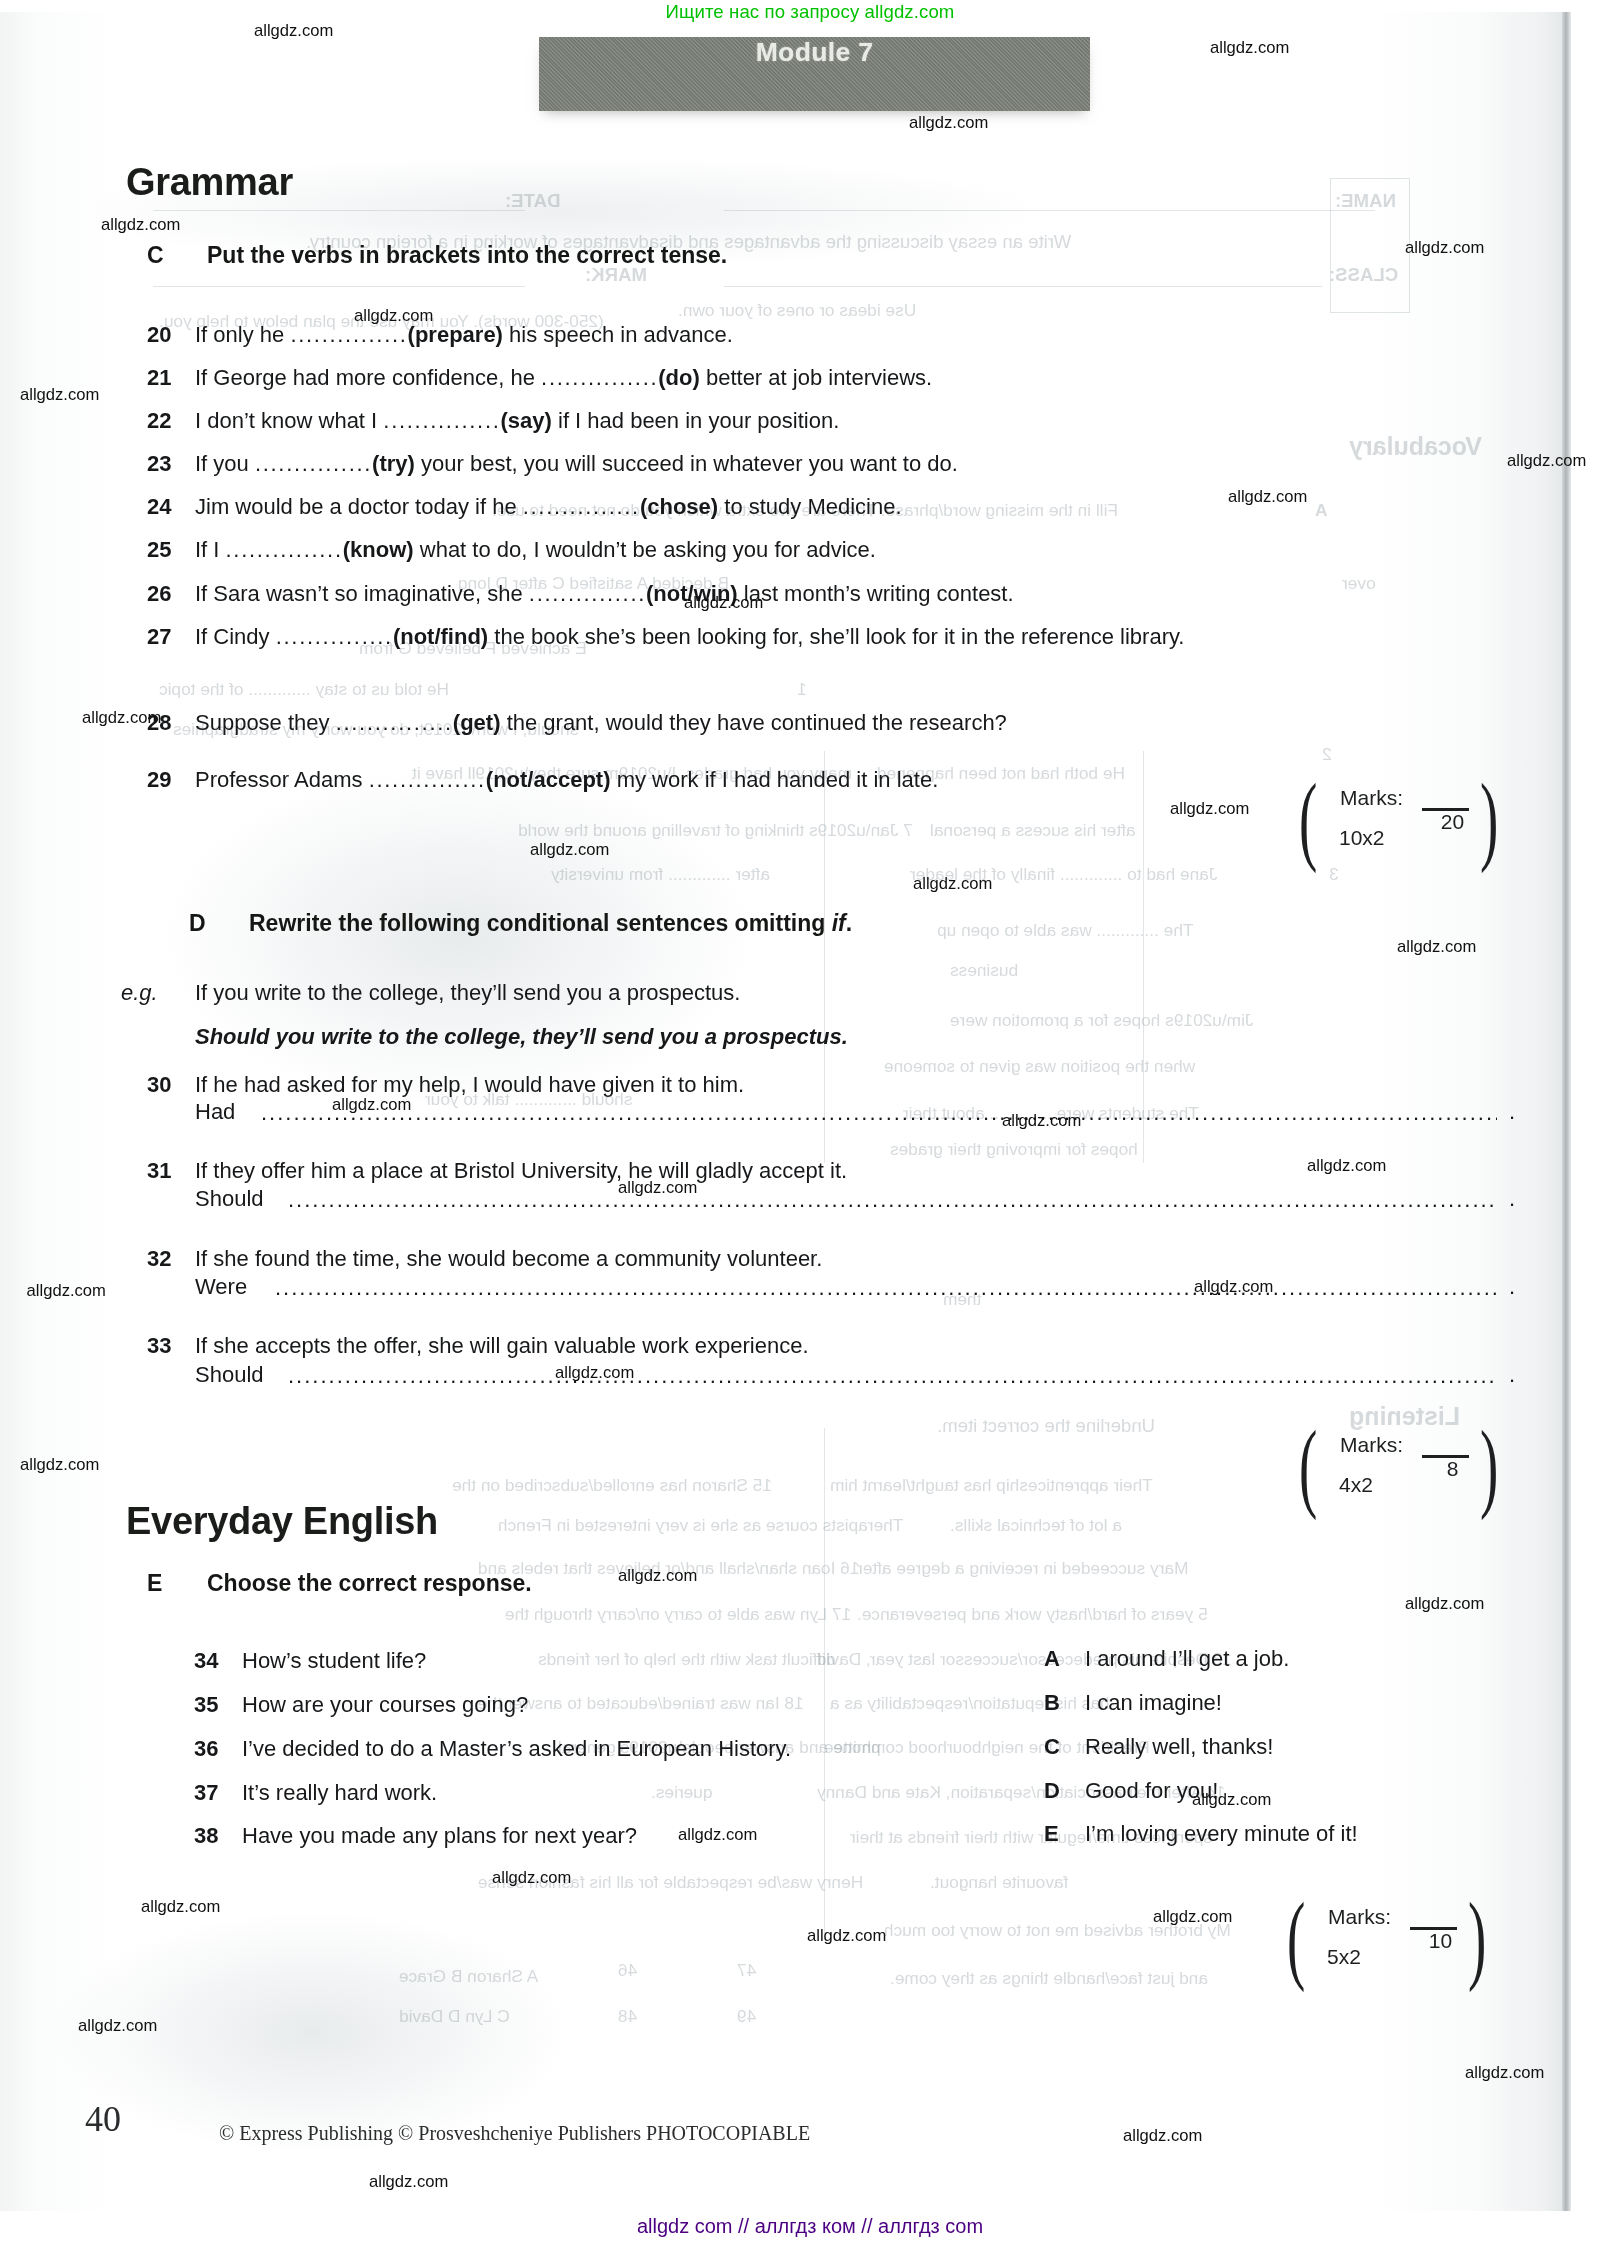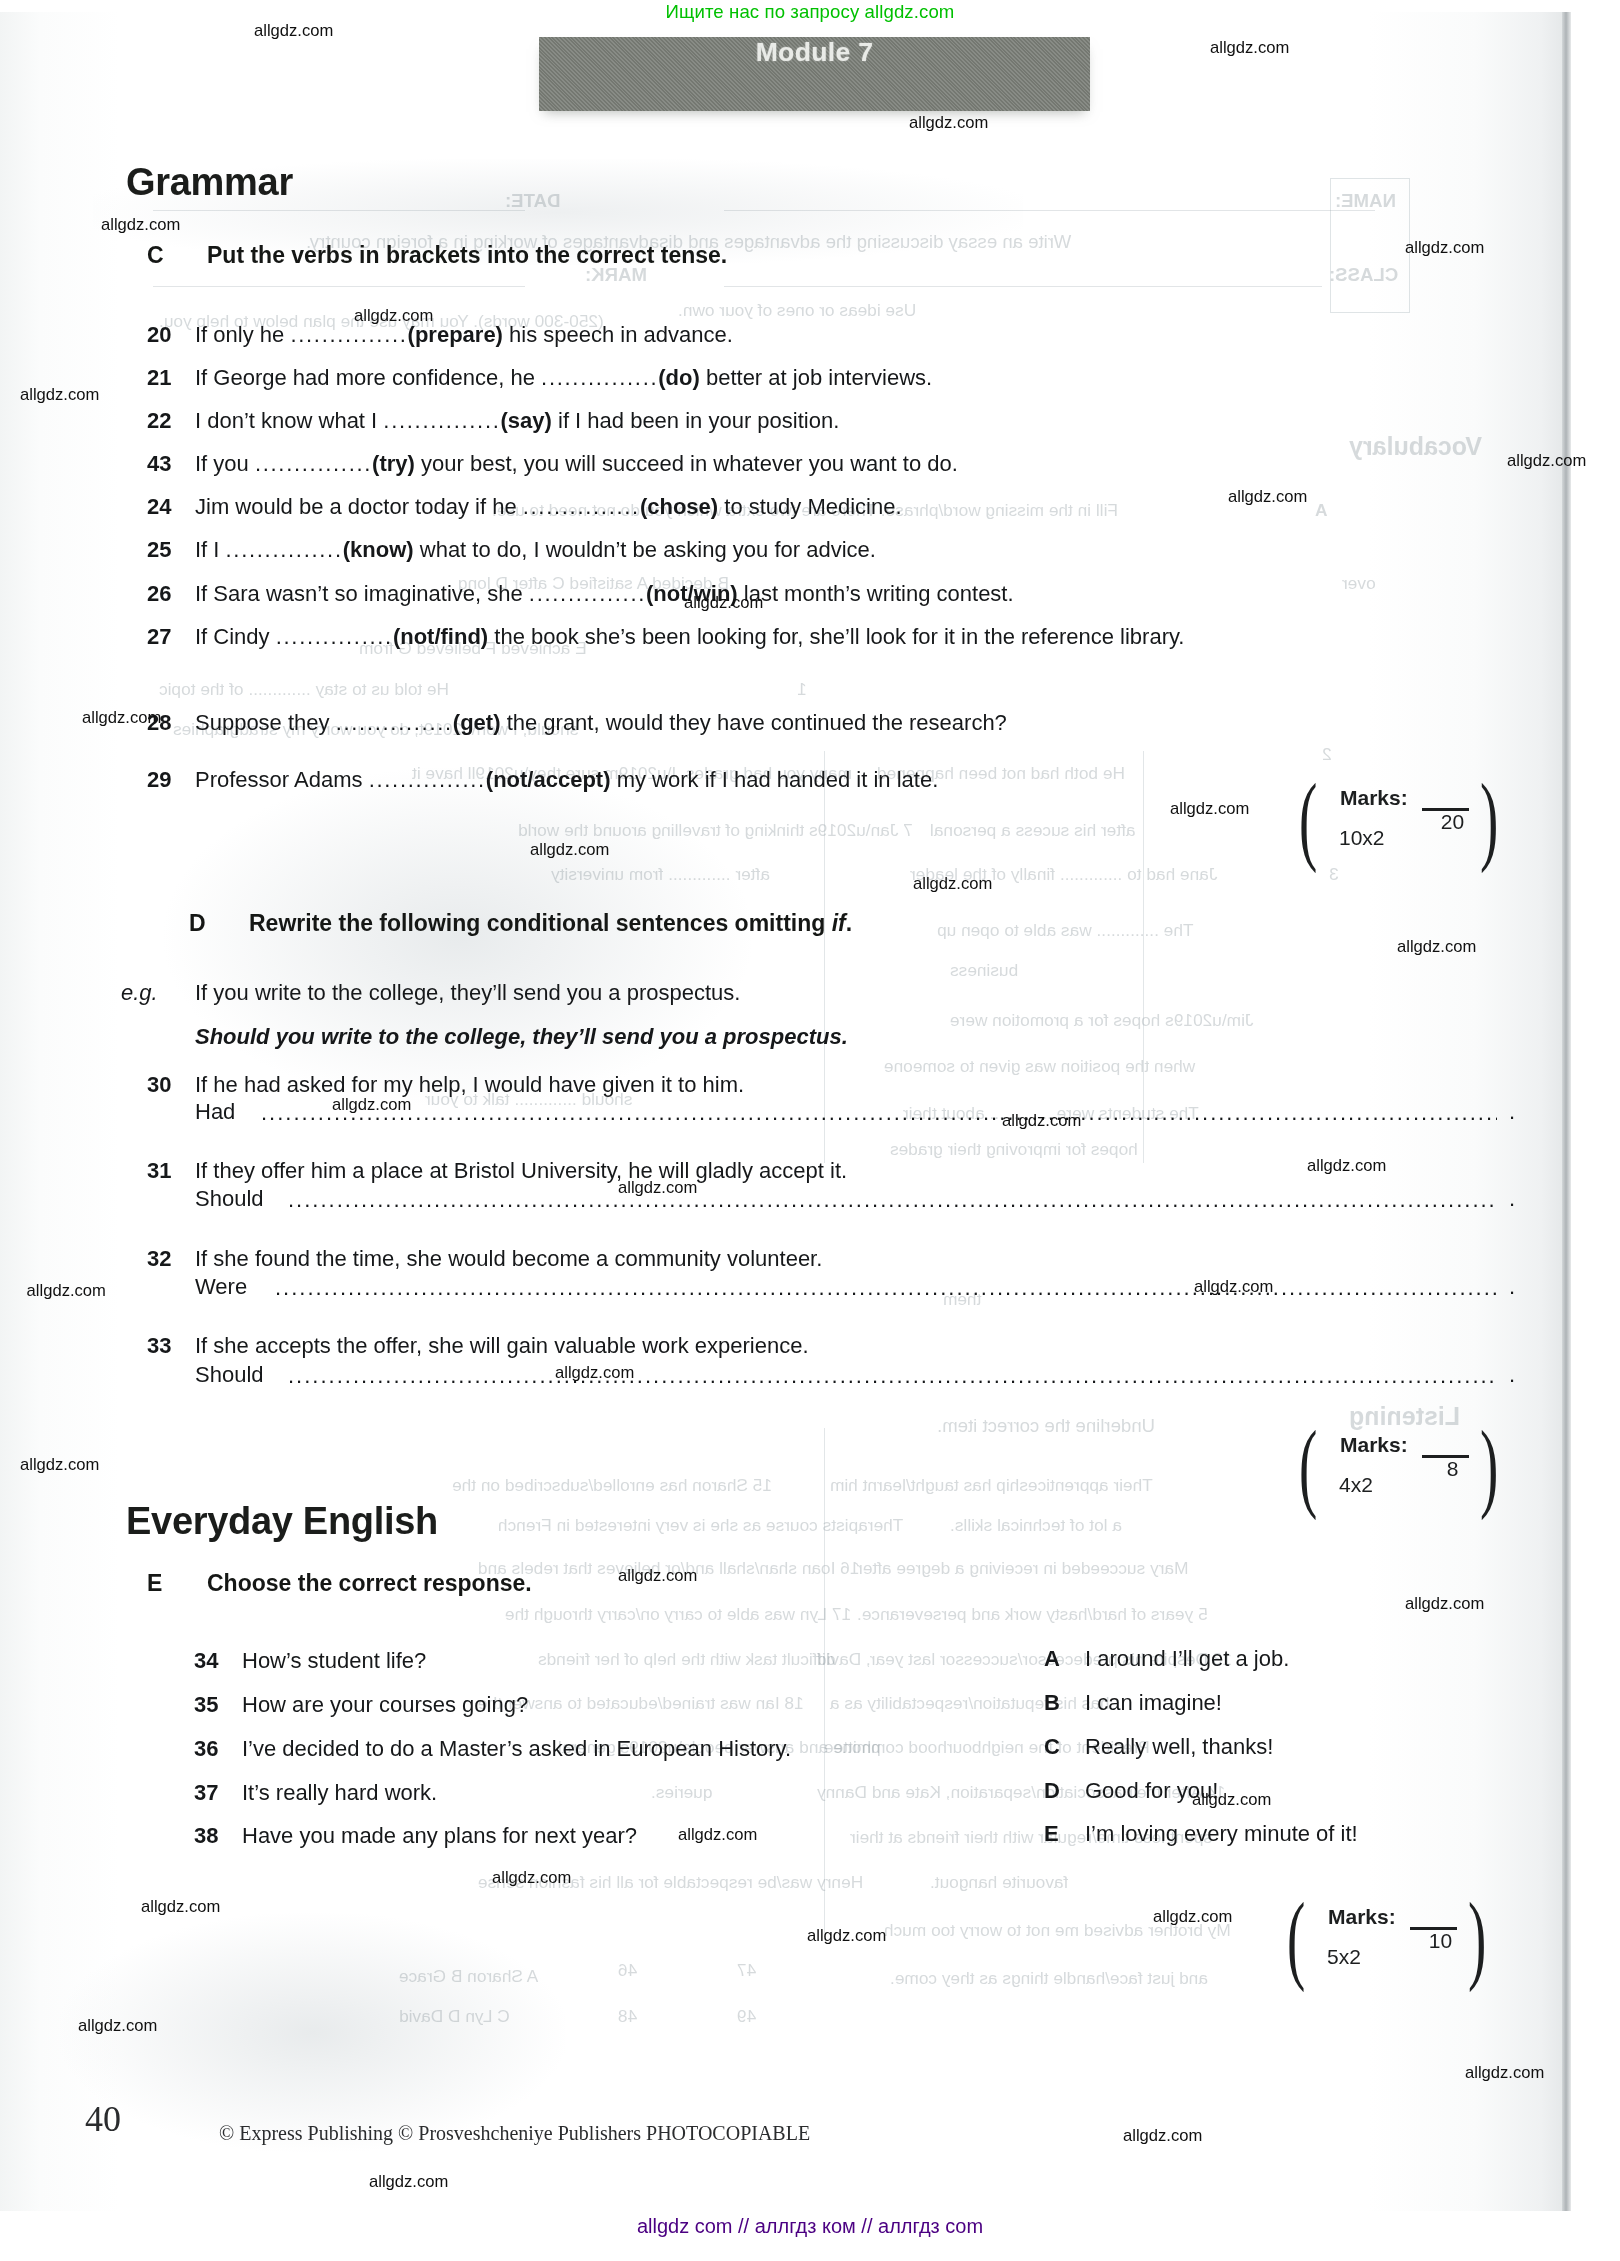--- a/index.html
+++ b/index.html
@@ -163,21 +163,20 @@
     font-weight: 300;
     transform: scaleX(.55);
     transform-origin: left top;
   }
   .marks .paren.right { left: auto; right: 0; transform-origin: right top; }
   .marks .mlabel {
     position: absolute;
     left: 41px; top: 17.3px;
     font-size: 21px;
     color: #1d1f20;
-    font-weight: bold;
   }
   .marks .mmult {
     position: absolute;
     left: 40px; top: 57px;
     font-size: 21px;
     color: #1d1f20;
   }
   .marks .mbar {
     position: absolute;
     left: 123px; top: 39px;
@@ -371,21 +370,21 @@
     <span class="num">21</span>
     <span class="body"><span>If George had more confidence, he </span><span class="dots">...............</span><b>(do)</b><span> better at job interviews.</span></span>
   </div>
 
   <div class="q" style="left:147px; top:406px;">
     <span class="num">22</span>
     <span class="body"><span>I don’t know what I </span><span class="dots">...............</span><b>(say)</b><span> if I had been in your position.</span></span>
   </div>
 
   <div class="q" style="left:147px; top:449px;">
-    <span class="num">43</span>
+    <span class="num">23</span>
     <span class="body"><span>If you </span><span class="dots">...............</span><b>(try)</b><span> your best, you will succeed in whatever you want to do.</span></span>
   </div>
 
   <div class="q" style="left:147px; top:492px;">
     <span class="num">24</span>
     <span class="body"><span>Jim would be a doctor today if he </span><span class="dots">...............</span><b>(chose)</b><span> to study Medicine.</span></span>
   </div>
 
   <div class="q" style="left:147px; top:535px;">
     <span class="num">25</span>

